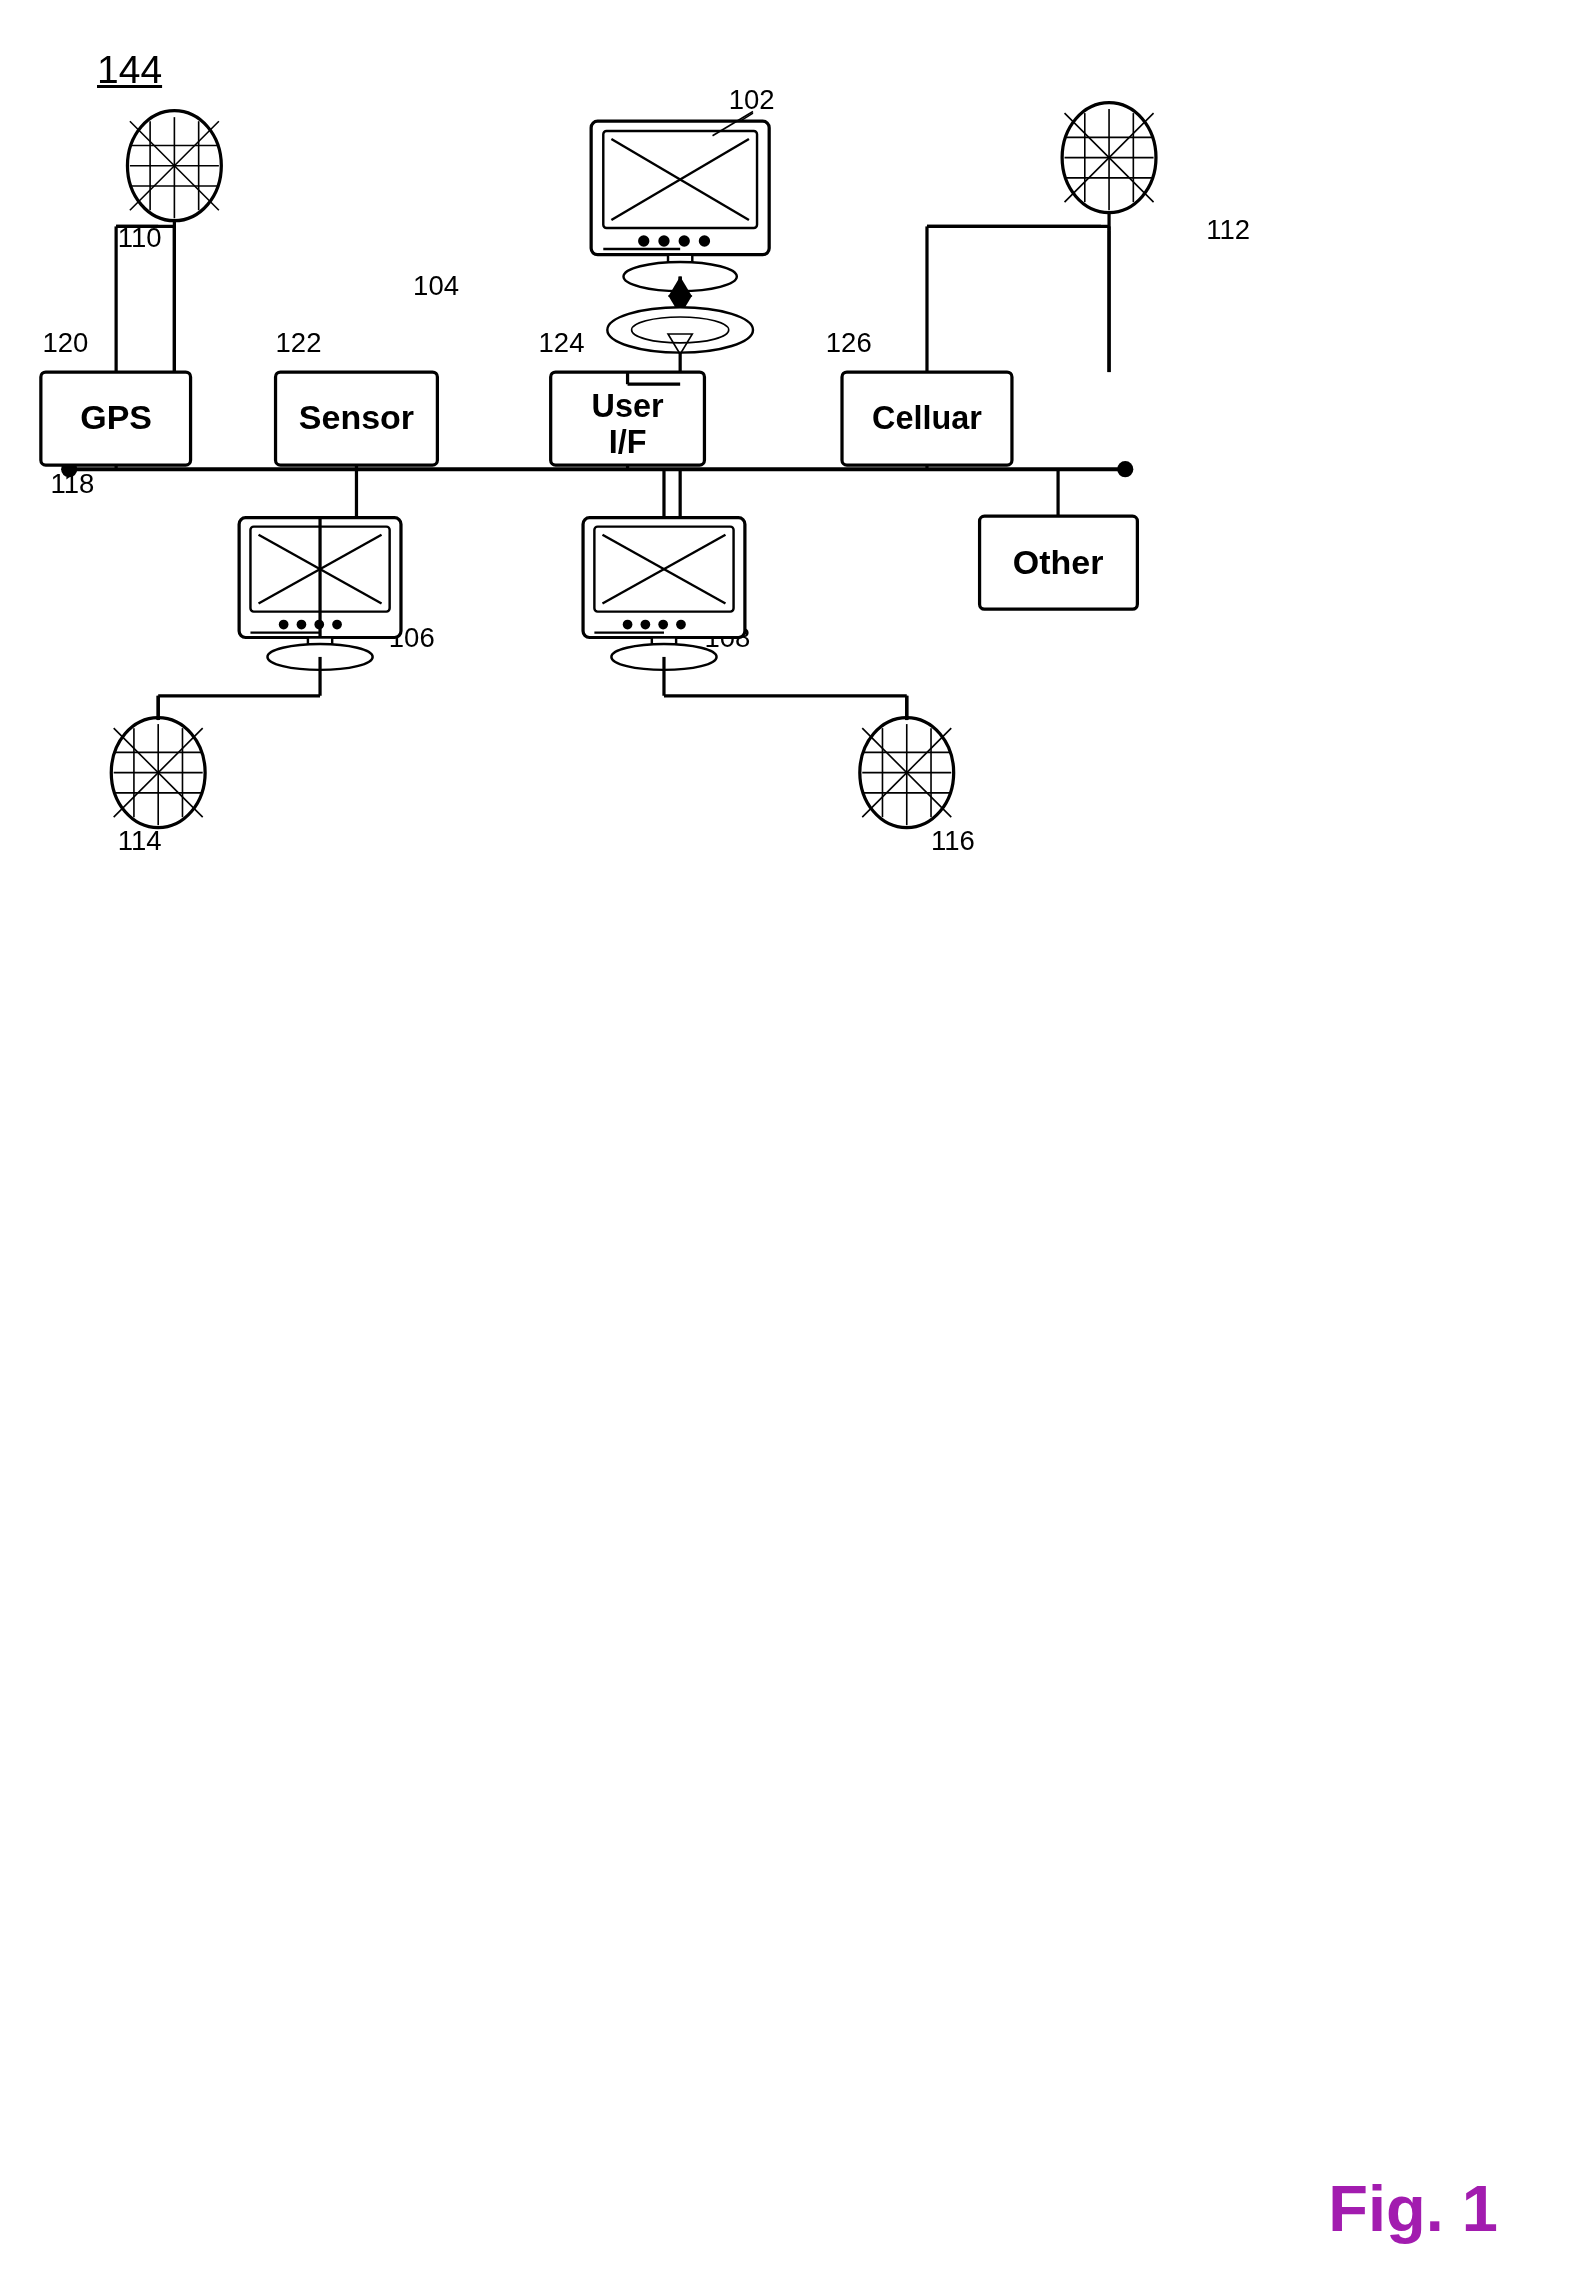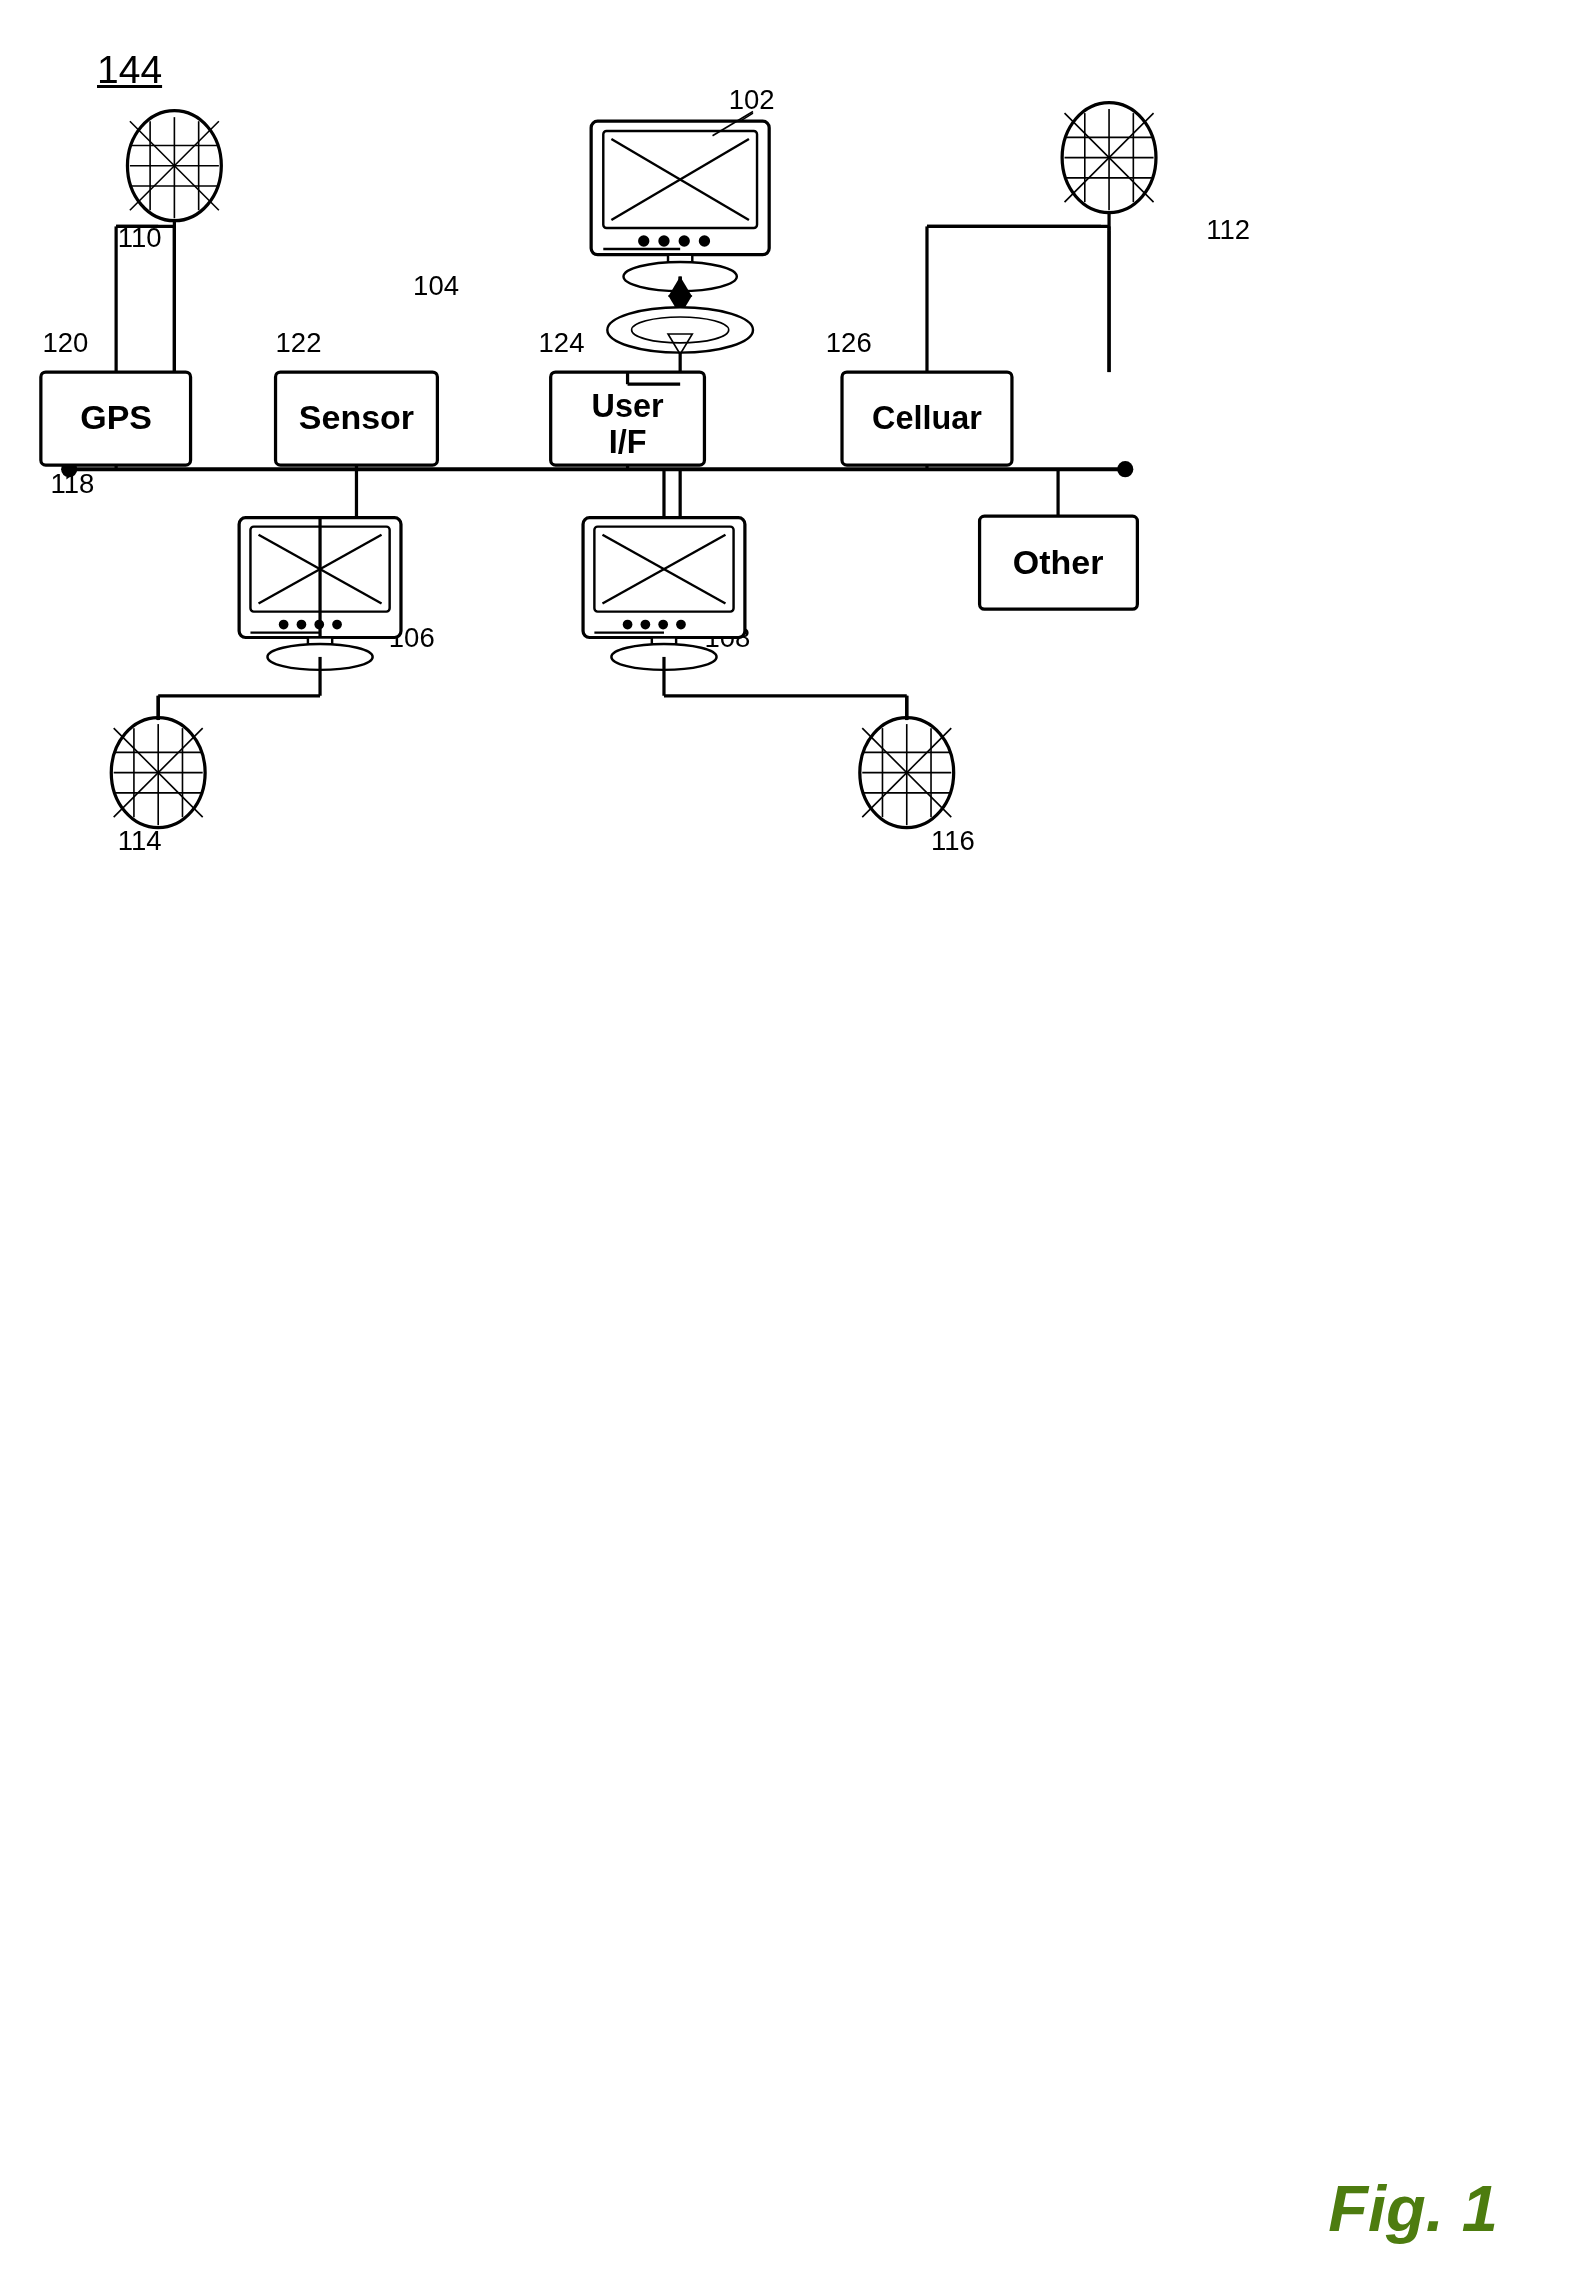--- a/index.html
+++ b/index.html
@@ -18,23 +18,22 @@
       left: 0;
       width: 1595px;
       height: 2295px;
     }
 
     .fig-label {
       position: absolute;
       bottom: 65px;
       right: 97px;
       font-size: 65px;
-      font-style: italic;
       font-weight: bold;
-      color: #4d7c0f;
+      color: #a21caf;
     }
 
     .diagram-number {
       position: absolute;
       top: 32px;
       left: 97px;
       font-size: 39px;
       color: #000;
       text-decoration: underline;
     }

